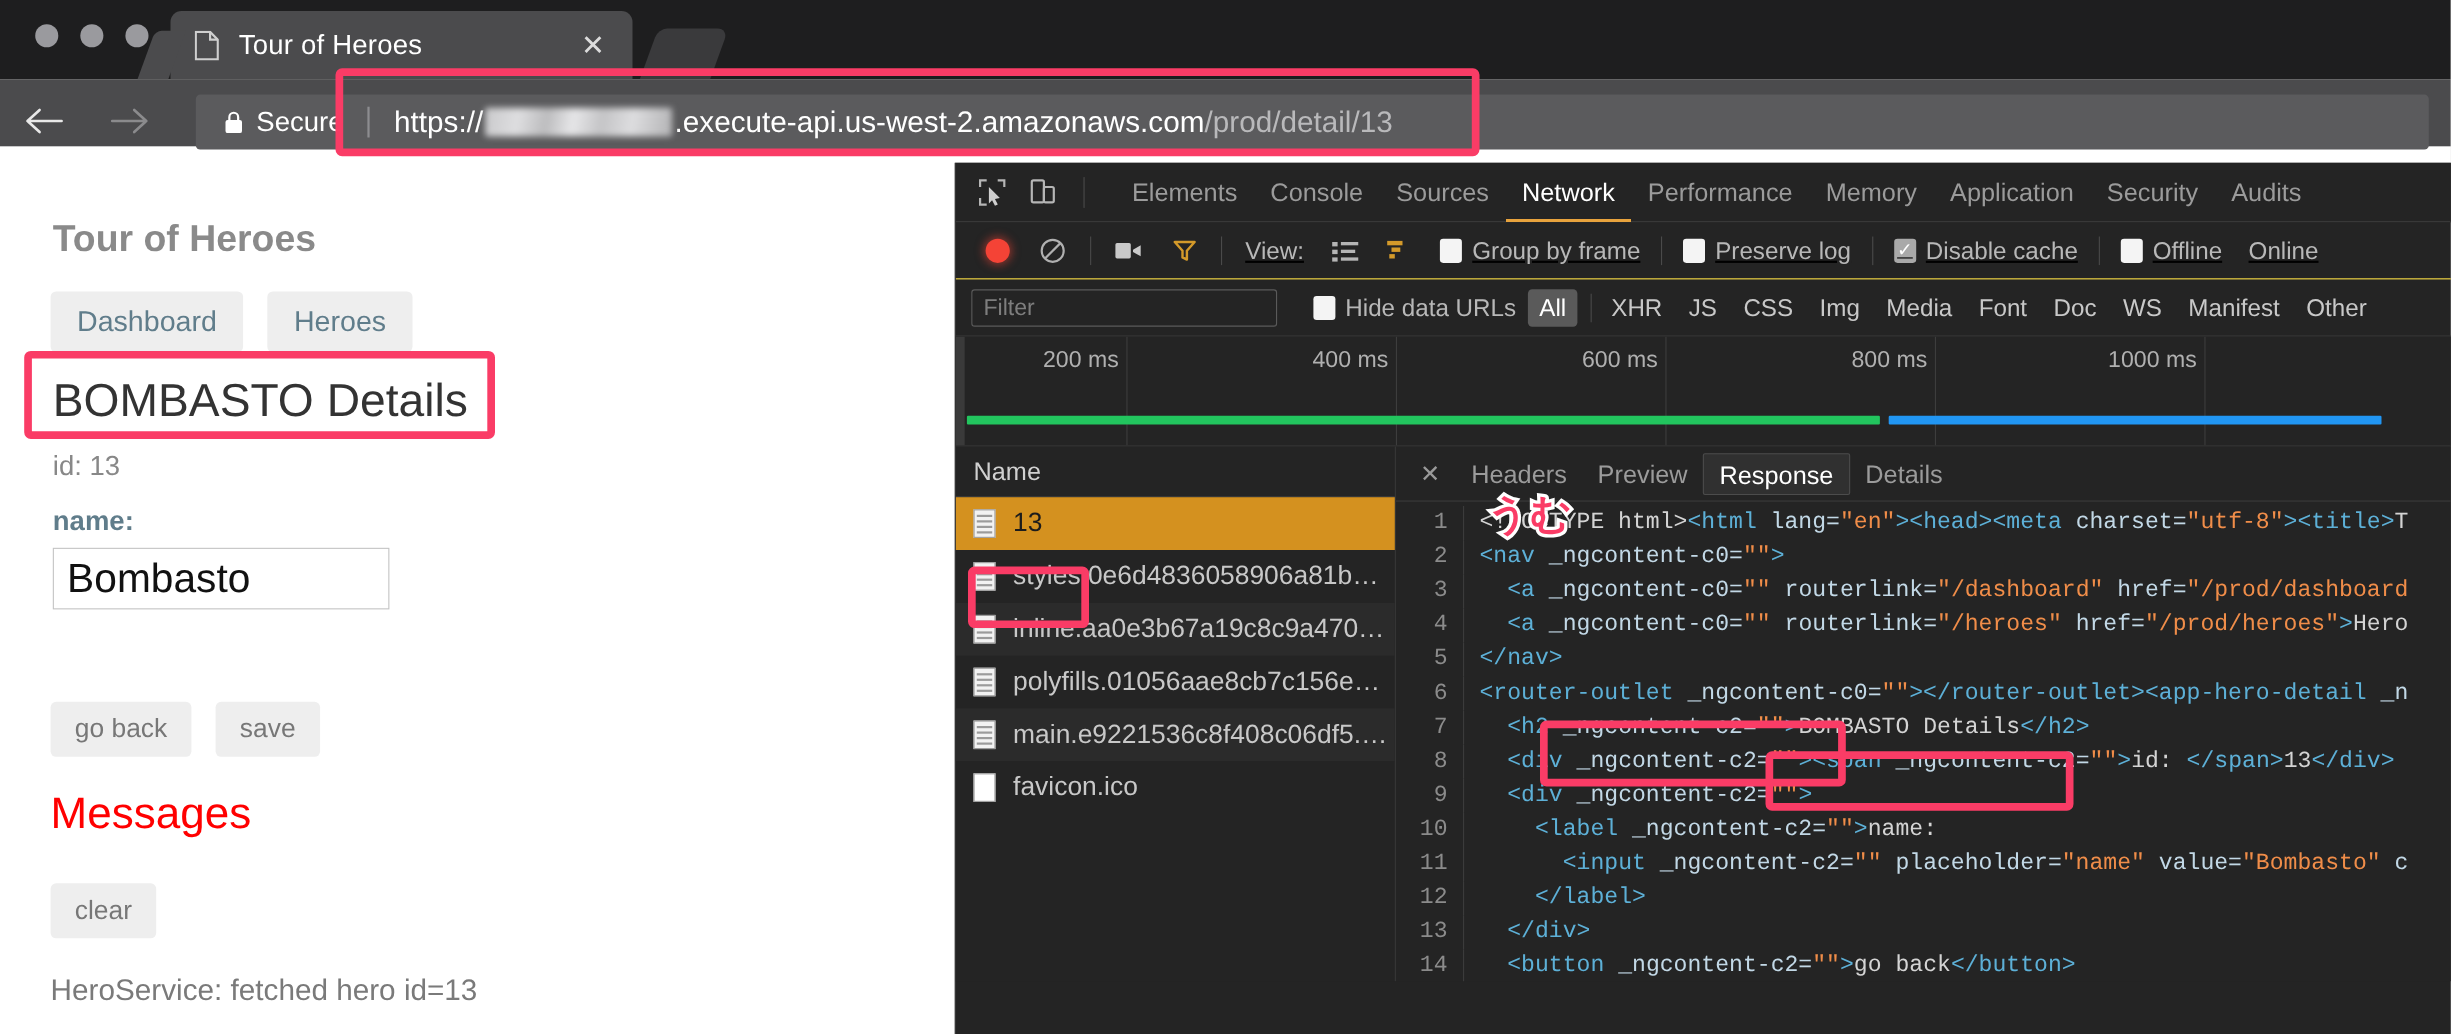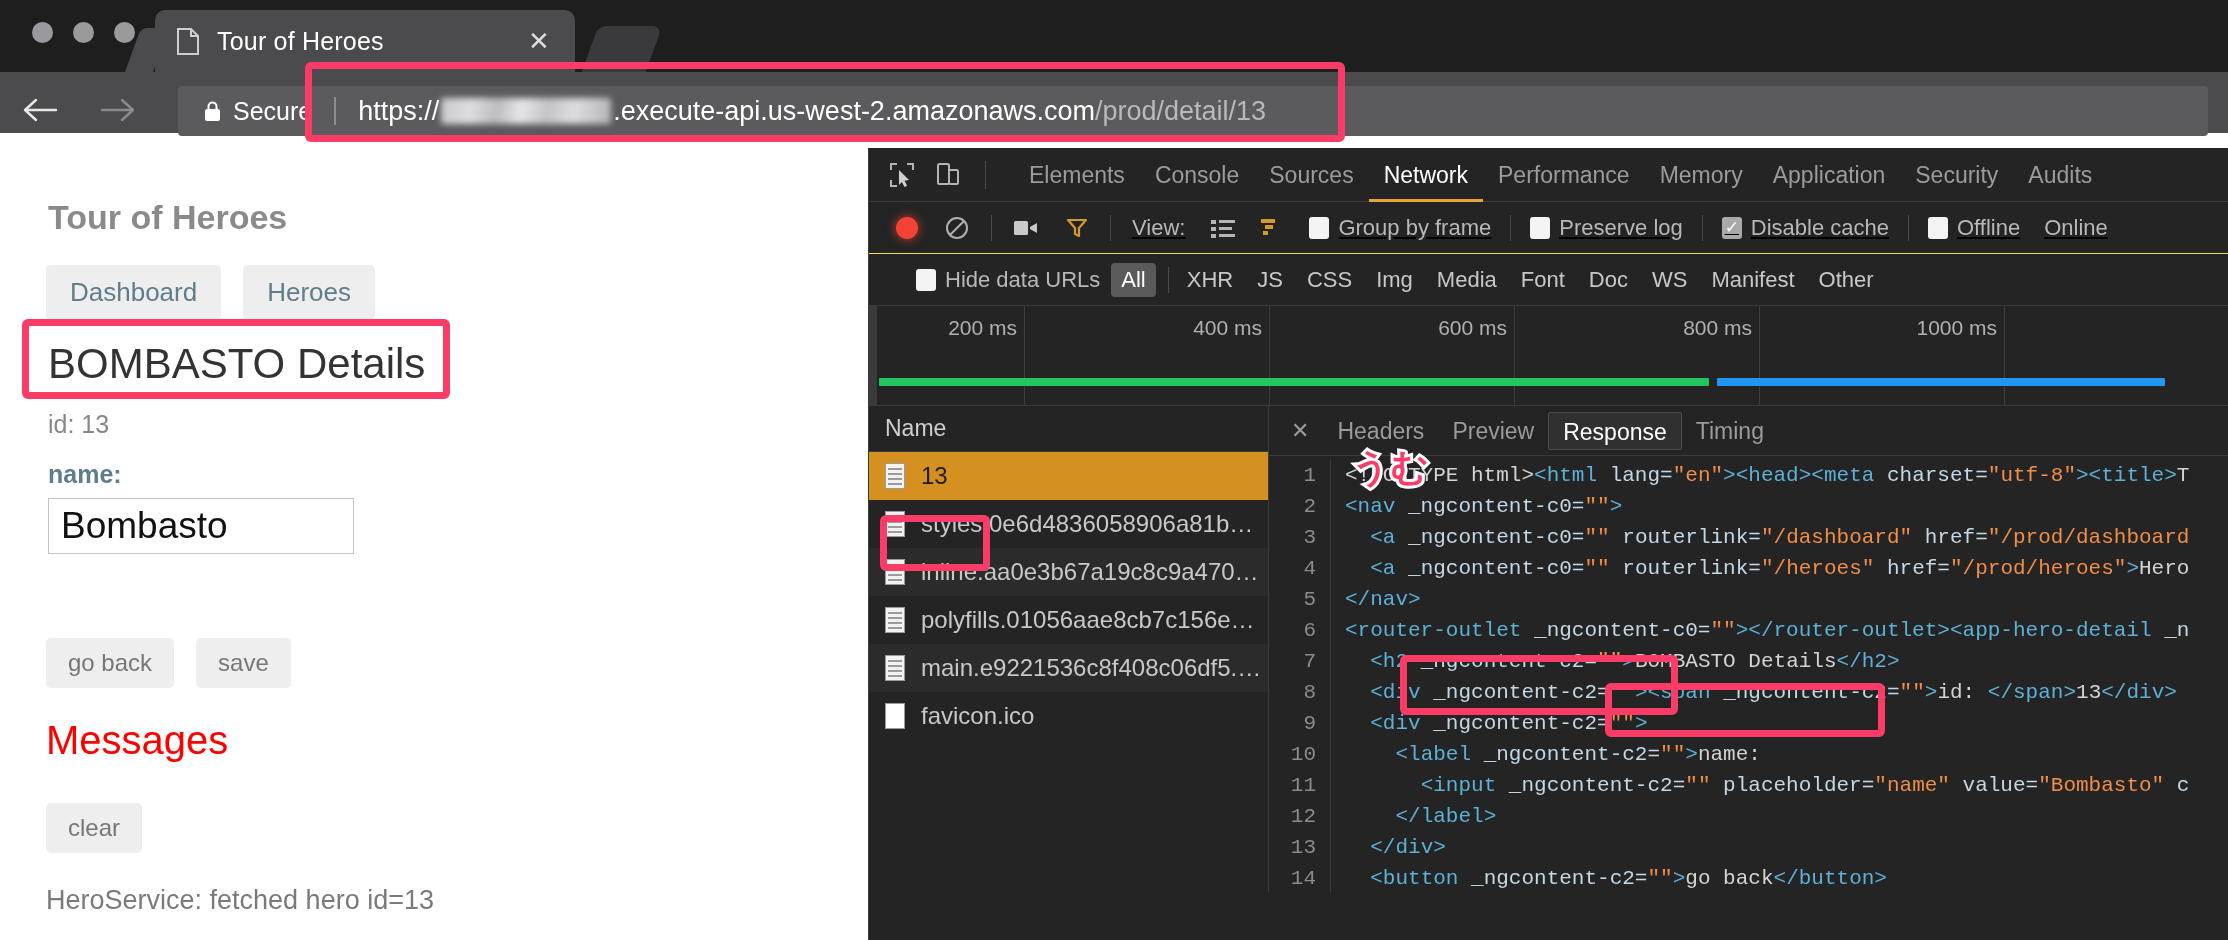--- a/index.html
+++ b/index.html
@@ -443,20 +443,21 @@
       <span class="cbwrap">
         <span class="cb"></span>
         <span class="tb-label">Offline</span>
       </span>
       <span class="tb-item">
           <span class="tb-label">Online</span>
         </span>
     </div>
 
     <div class="dt-filterbar">
+      <input class="filter-input" placeholder="Filter" style="">
       <span class="cbwrap" style="margin-left:22px">
         <span class="cb"></span>
         <span class="tb-label">Hide data URLs</span>
       </span>
       <span class="ftype active">All</span>
       <span class="tb-sep"></span>
       <span class="ftype">XHR</span>
       <span class="ftype">JS</span>
       <span class="ftype">CSS</span>
       <span class="ftype">Img</span>
@@ -543,21 +544,21 @@
           <span>favicon.ico</span>
         </div>
       </div>
 
       <div class="detail-pane">
         <div class="detail-tabs">
           <span class="dclose">✕</span>
           <span class="dtab">Headers</span>
           <span class="dtab">Preview</span>
           <span class="dtab active">Response</span>
-          <span class="dtab">Timing</span>
+          <span class="dtab">Details</span>
         </div>
         <div class="code" id="code-view"><div class="cl"><span class="lnum">1</span><span><span class="tx">&lt;!DOCTYPE html&gt;</span><span class="tg">&lt;html </span><span class="at">lang=</span><span class="vl">"en"</span><span class="tg">&gt;</span><span class="tg">&lt;head&gt;</span><span class="tg">&lt;meta </span><span class="at">charset=</span><span class="vl">"utf-8"</span><span class="tg">&gt;&lt;title&gt;</span><span class="tx">T</span></span></div><div class="cl"><span class="lnum">2</span><span><span class="tg">&lt;nav </span><span class="at">_ngcontent-c0=</span><span class="vl">""</span><span class="tg">&gt;</span></span></div><div class="cl"><span class="lnum">3</span><span><span class="tx">  </span><span class="tg">&lt;a </span><span class="at">_ngcontent-c0=</span><span class="vl">""</span><span class="at"> routerlink=</span><span class="vl">"/dashboard"</span><span class="at"> href=</span><span class="vl">"/prod/dashboard</span></span></div><div class="cl"><span class="lnum">4</span><span><span class="tx">  </span><span class="tg">&lt;a </span><span class="at">_ngcontent-c0=</span><span class="vl">""</span><span class="at"> routerlink=</span><span class="vl">"/heroes"</span><span class="at"> href=</span><span class="vl">"/prod/heroes"</span><span class="tg">&gt;</span><span class="tx">Hero</span></span></div><div class="cl"><span class="lnum">5</span><span><span class="tg">&lt;/nav&gt;</span></span></div><div class="cl"><span class="lnum">6</span><span><span class="tg">&lt;router-outlet </span><span class="at">_ngcontent-c0=</span><span class="vl">""</span><span class="tg">&gt;&lt;/router-outlet&gt;</span><span class="tg">&lt;app-hero-detail </span><span class="at">_n</span></span></div><div class="cl"><span class="lnum">7</span><span><span class="tx">  </span><span class="tg">&lt;h2 </span><span class="at">_ngcontent-c2=</span><span class="vl">""</span><span class="tg">&gt;</span><span class="tx">BOMBASTO Details</span><span class="tg">&lt;/h2&gt;</span></span></div><div class="cl"><span class="lnum">8</span><span><span class="tx">  </span><span class="tg">&lt;div </span><span class="at">_ngcontent-c2=</span><span class="vl">""</span><span class="tg">&gt;</span><span class="tg">&lt;span </span><span class="at">_ngcontent-c2=</span><span class="vl">""</span><span class="tg">&gt;</span><span class="tx">id: </span><span class="tg">&lt;/span&gt;</span><span class="tx">13</span><span class="tg">&lt;/div&gt;</span></span></div><div class="cl"><span class="lnum">9</span><span><span class="tx">  </span><span class="tg">&lt;div </span><span class="at">_ngcontent-c2=</span><span class="vl">""</span><span class="tg">&gt;</span></span></div><div class="cl"><span class="lnum">10</span><span><span class="tx">    </span><span class="tg">&lt;label </span><span class="at">_ngcontent-c2=</span><span class="vl">""</span><span class="tg">&gt;</span><span class="tx">name:</span></span></div><div class="cl"><span class="lnum">11</span><span><span class="tx">      </span><span class="tg">&lt;input </span><span class="at">_ngcontent-c2=</span><span class="vl">""</span><span class="at"> placeholder=</span><span class="vl">"name"</span><span class="at"> value=</span><span class="vl">"Bombasto"</span><span class="at"> c</span></span></div><div class="cl"><span class="lnum">12</span><span><span class="tx">    </span><span class="tg">&lt;/label&gt;</span></span></div><div class="cl"><span class="lnum">13</span><span><span class="tx">  </span><span class="tg">&lt;/div&gt;</span></span></div><div class="cl"><span class="lnum">14</span><span><span class="tx">  </span><span class="tg">&lt;button </span><span class="at">_ngcontent-c2=</span><span class="vl">""</span><span class="tg">&gt;</span><span class="tx">go back</span><span class="tg">&lt;/button&gt;</span></span></div></div>
       </div>
     </div>
   </div>
 
   <div class="ann ann-url"></div>
   <div class="ann ann-h2"></div>
   <div class="ann ann-req"></div>
   <div class="ann ann-code1"></div>

